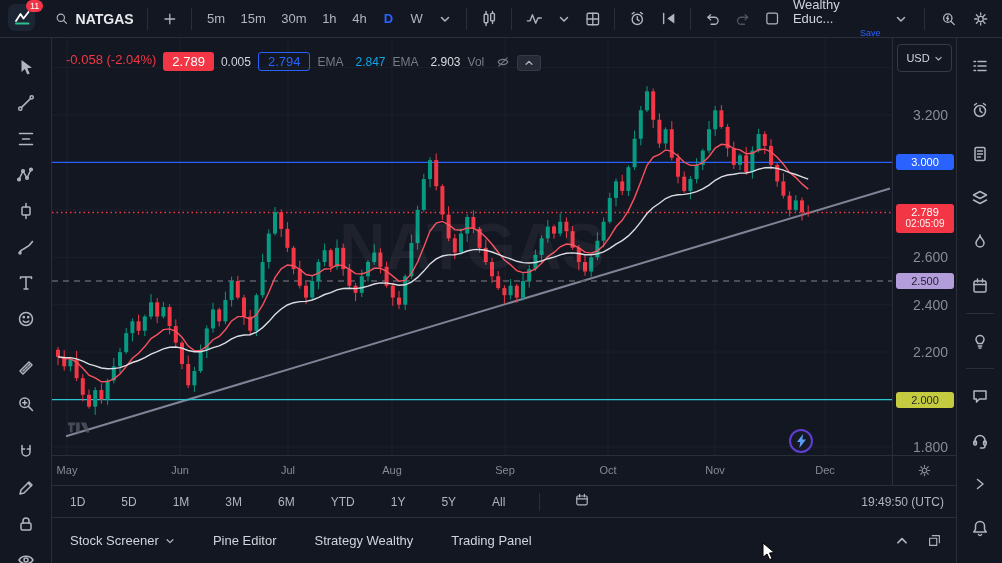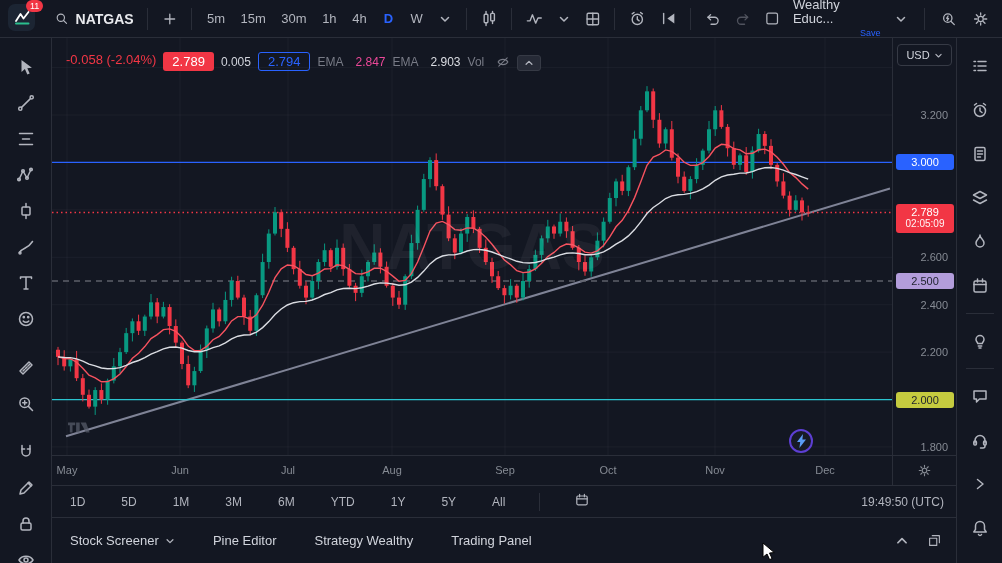--- a/index.html
+++ b/index.html
@@ -42,22 +42,22 @@
   .bid{background:#f23645;color:#fff;padding:2px 9px;border-radius:3px;font-size:13px;cursor:pointer}
   .spread{color:#d1d4dc;font-size:12px}
   .ask{border:1px solid #2962ff;color:#2962ff;padding:1px 9px;border-radius:3px;font-size:13px;cursor:pointer}
   .ind-row{display:flex;align-items:center;gap:12px;font-size:12px}
   .ind-lb{color:#787b86}
   .collapse-btn{width:24px;height:16px;background:rgba(42,46,57,.85);border:1px solid #363a45;border-radius:3px;display:flex;align-items:center;justify-content:center;cursor:pointer;margin-top:3px}
   .tv-wm{position:absolute;left:16px;bottom:16px;z-index:2;opacity:.75}
   .flash-btn{position:absolute;left:737px;top:391px;width:24px;height:24px;border-radius:50%;border:2px solid #5d3fd3;background:rgba(24,27,38,.9);display:flex;align-items:center;justify-content:center;cursor:pointer;z-index:4}
   
   .price-axis{width:64px;border-left:1px solid #2a2e39;position:relative;flex:none}
-  .usd-box{position:absolute;top:6px;left:4px;right:4px;height:22px;border:1px solid #363a45;border-radius:4px;display:flex;align-items:center;justify-content:center;gap:4px;font-size:11px;color:#d1d4dc;cursor:pointer;background:#131722;z-index:6}
-  .tick{position:absolute;right:8px;transform:translateY(-50%);font-size:11px;color:#868b94;z-index:2}
+  .usd-box{position:absolute;top:6px;left:4px;right:4px;height:28px;border:1px solid #363a45;border-radius:4px;display:flex;align-items:center;justify-content:center;gap:4px;font-size:11px;color:#d1d4dc;cursor:pointer;background:#131722;z-index:6}
+  .tick{position:absolute;right:8px;transform:translateY(-50%);font-size:14px;color:#868b94;z-index:2}
   .plabel{position:absolute;left:3px;width:58px;text-align:center;border-radius:3px;font-size:11px;padding:2px 0;transform:translateY(-50%);font-weight:500;z-index:3;cursor:pointer}
   .lastlabel{position:absolute;left:3px;width:58px;text-align:center;border-radius:3px;font-size:11px;color:#fff;padding:2px 0 3px;z-index:4;line-height:12px}
   .lastlabel .cd{font-size:10px;opacity:.95}
   
   .time-row{height:30px;display:flex;flex:none}
   .time-strip{flex:1;position:relative;border-top:1px solid #2a2e39}
   .month{position:absolute;top:8px;transform:translateX(-50%);font-size:11px;color:#868b94}
   .gear-cell{width:64px;border-top:1px solid #2a2e39;border-left:1px solid #2a2e39;display:flex;align-items:center;justify-content:center;flex:none;cursor:pointer}
   
   .range-bar{height:32px;border-top:1px solid #2a2e39;display:flex;align-items:center;padding:0 10px;flex:none;gap:20px}
@@ -571,21 +571,21 @@
 
           <div class="legend">
             <div class="chg">-0.058 (-2.04%)</div>
             <div class="quote-row">
               <span class="bid">2.789</span>
               <span class="spread">0.005</span>
               <span class="ask">2.794</span>
             </div>
             <div class="ind-row">
               <span class="ind-lb">EMA</span>
-              <span style="color:#ec4899">2.847</span>
+              <span style="color:#0ea5e9">2.847</span>
             </div>
             <div class="ind-row">
               <span class="ind-lb">EMA</span>
               <span style="color:#dbdde3">2.903</span>
             </div>
             <div class="ind-row">
               <span class="ind-lb">Vol</span>
               <svg class="i" width="14" height="14" viewBox="0 0 20 20" style="stroke:#787b86">
                   <path d="M3 10c3-5 11-5 14 0-3 5-11 5-14 0z"></path>
                   <path d="M4 16L16 4"></path>

